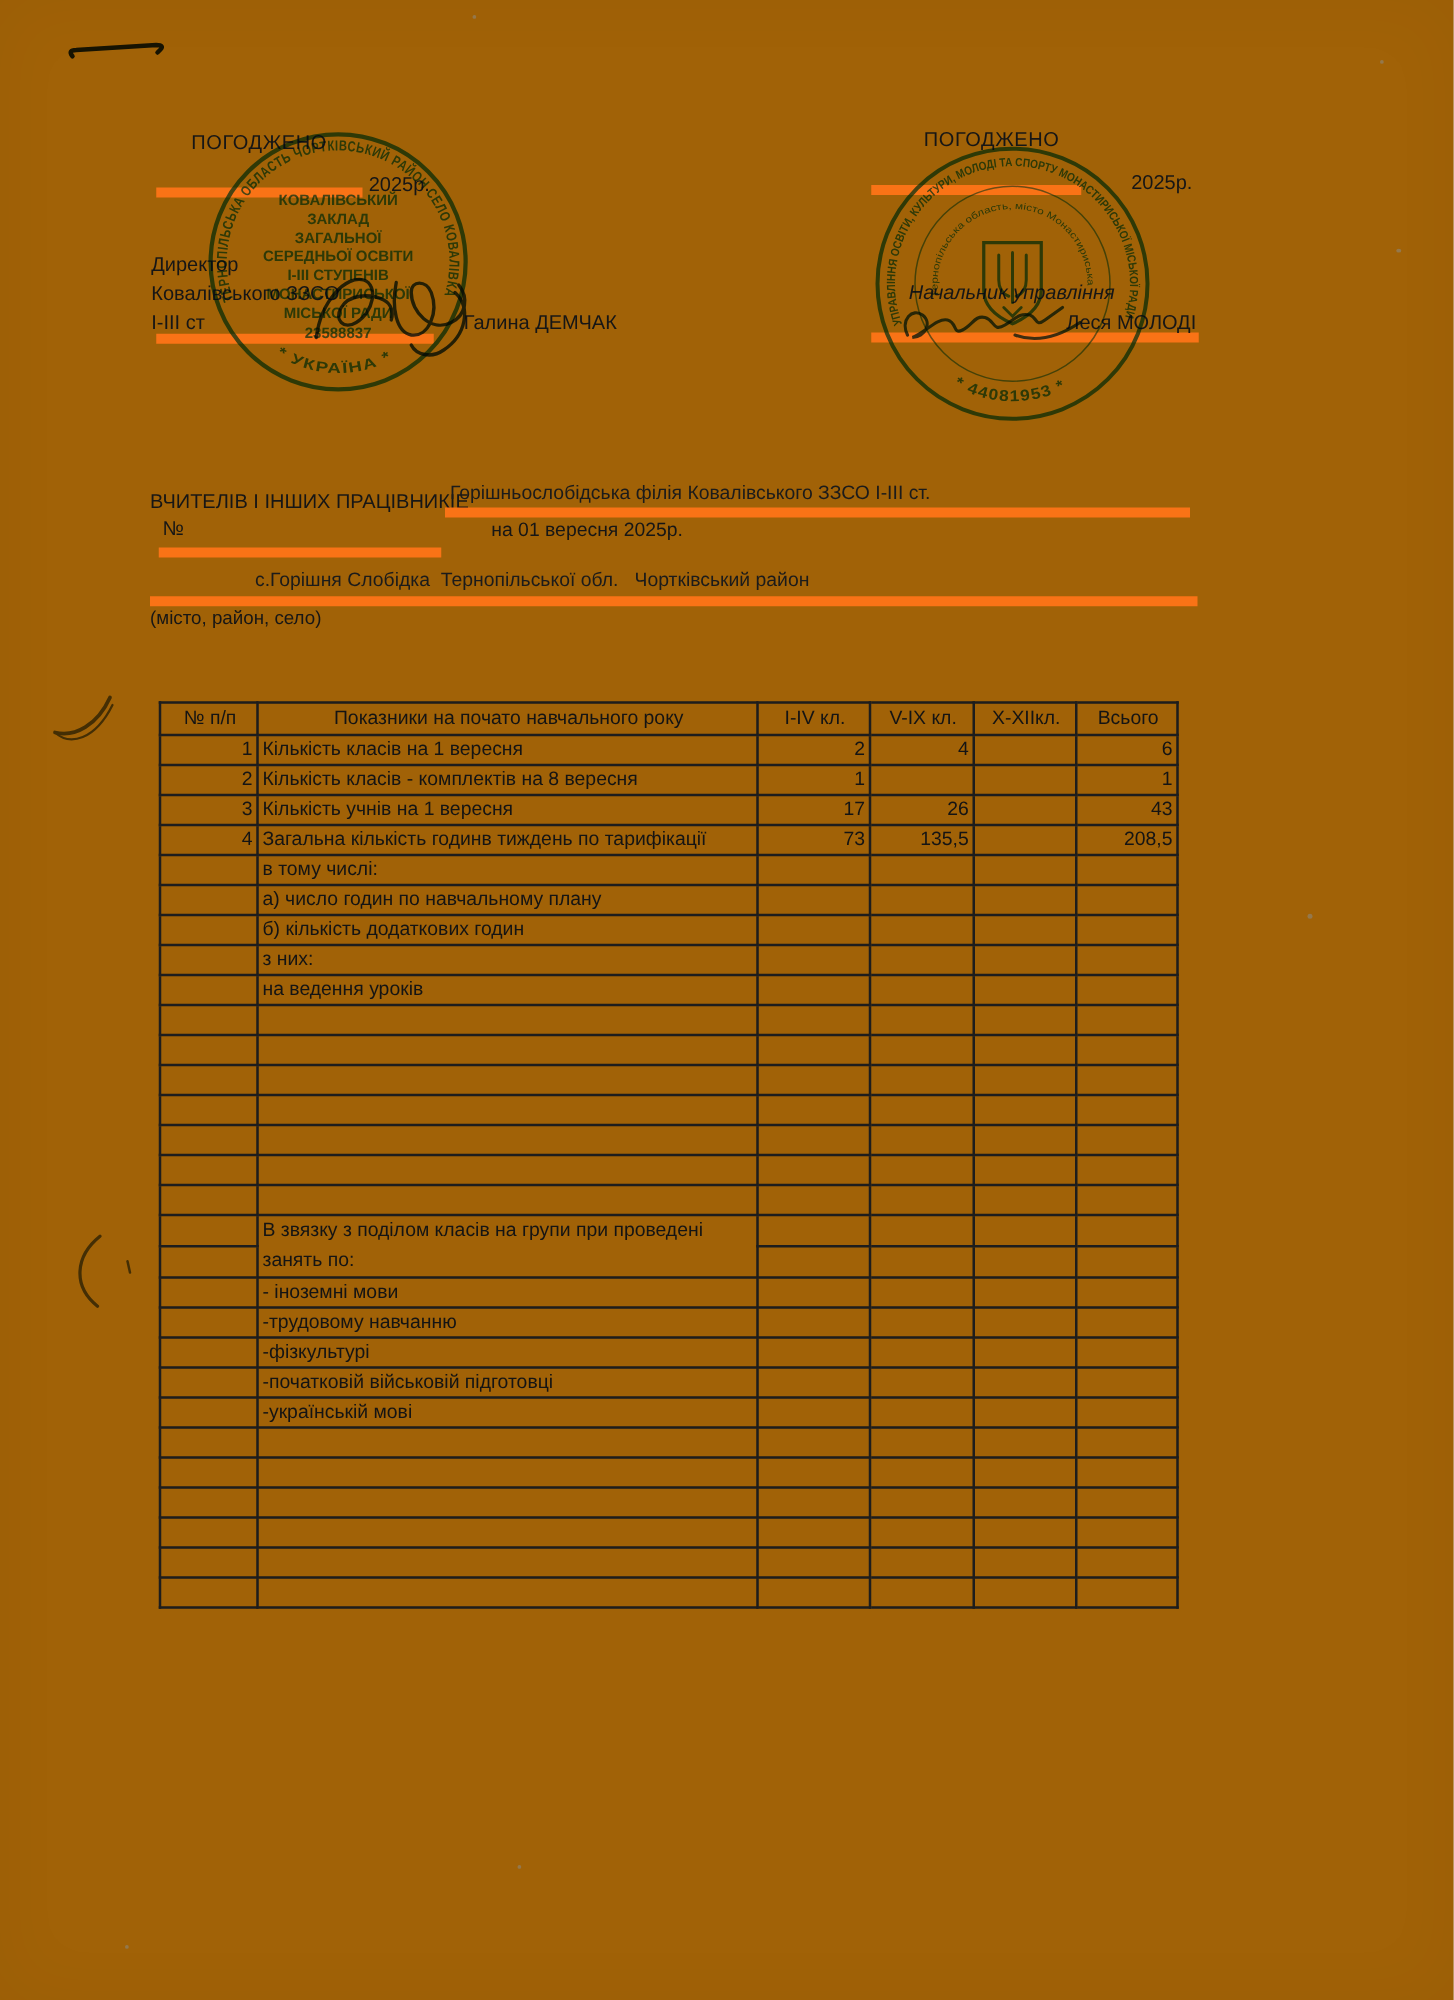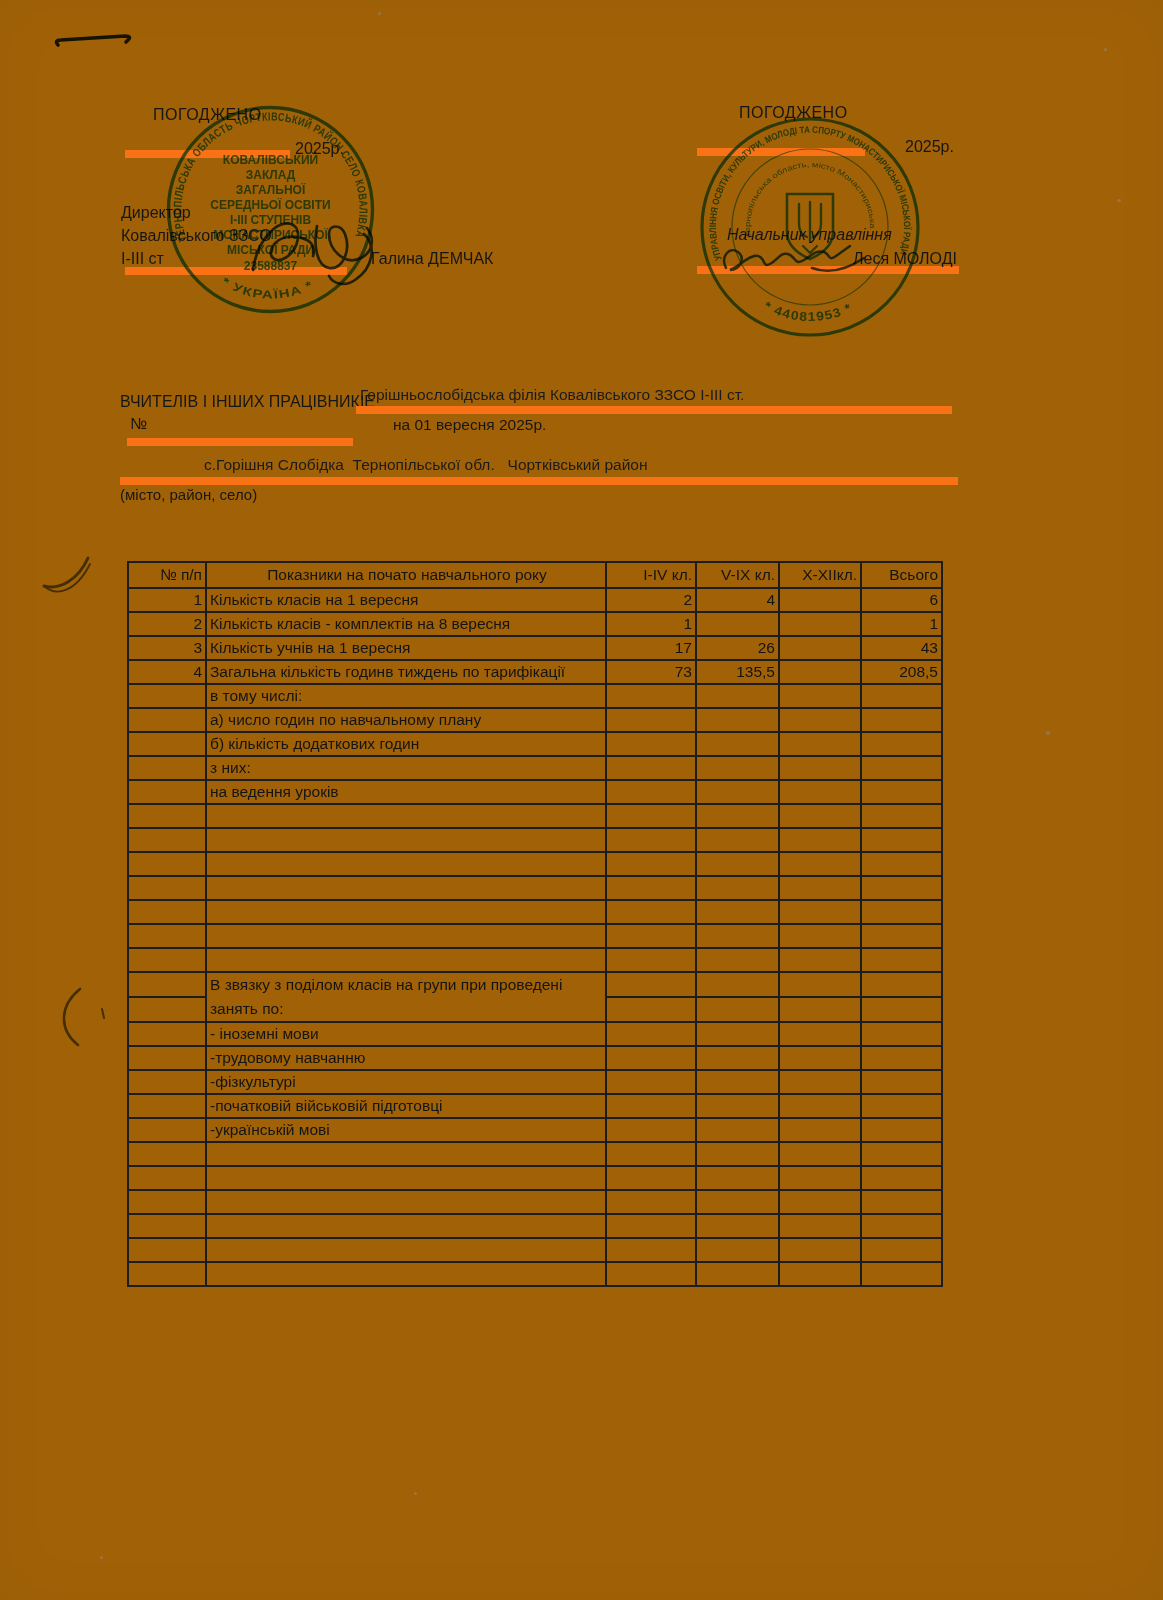--- a/index.html
+++ b/index.html
@@ -18,21 +18,21 @@
     text-align:center; white-space:nowrap;
   }
   .pre{white-space:pre;}
   .center{text-align:left;}
   
   table.tarif{border-collapse:collapse; table-layout:fixed; width:814px; background:transparent;}
   table.tarif th, table.tarif td{
     border:2px solid #1d1d1d; padding:0 3px; overflow:hidden;
     font-size:15.5px; font-weight:normal; white-space:nowrap; color:#141414;
   }
-  table.tarif th{height:24px; text-align:right; padding-left:5px;}
+  table.tarif th{height:24px; text-align:center; padding-left:5px;}
   table.tarif th.hd-center{text-align:center;}
   table.tarif td{height:22px; line-height:22px;}
   td.c-num{text-align:right; padding-right:4px;}
   td.c-label{text-align:left; padding-left:5px;}
   td.c-val{text-align:right; padding-right:4px;}
   td.group{vertical-align:top;}
   td.group .gline{height:24px; line-height:24px;}
   
   .stamp{mix-blend-mode:multiply; opacity:0.88;}
   .ink{mix-blend-mode:multiply;}

